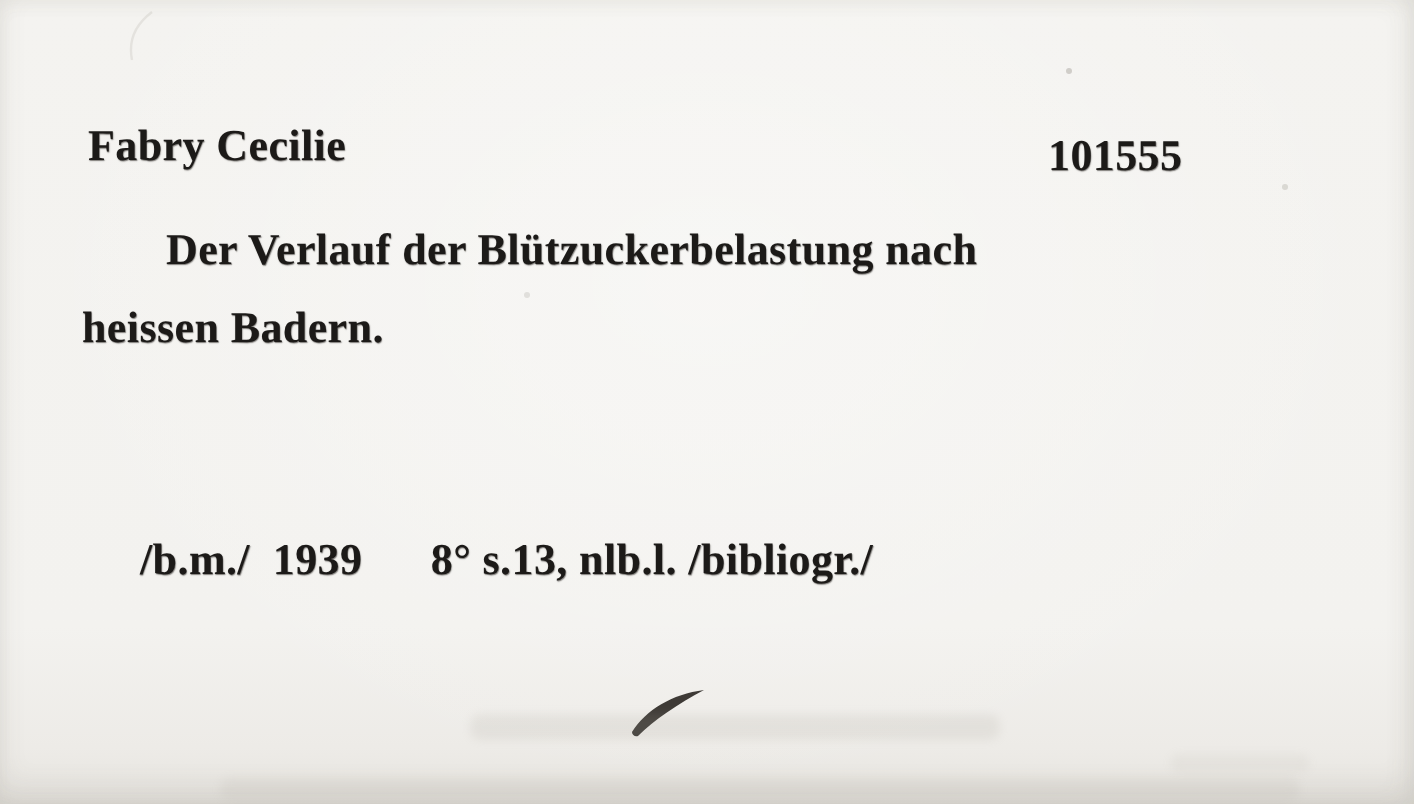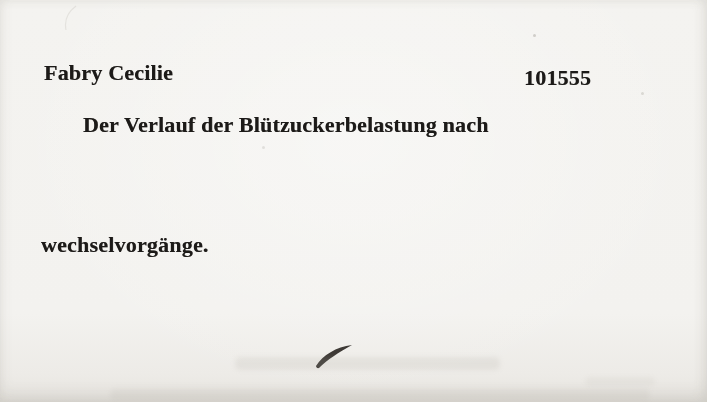--- a/index.html
+++ b/index.html
@@ -71,24 +71,25 @@
 <body>
 
 <div class="scan">
 
   <div class="line l-author">Fabry Cecilie</div>
 
   <div class="line l-accession">101555</div>
 
   <div class="line l-title1">Der Verlauf der Blützuckerbelastung nach</div>
 
+  <div class="line l-title2">heissen Badern.</div>
 
 
-  <div class="line l-note2">wechselvorgänge.</div>
 
+  <div class="line l-imprint">/b.m./  1939      8° s.13, nlb.l. /bibliogr./</div>
 
 
   <svg class="mark pen-mark" width="54" height="32" viewBox="0 0 54 32">
     <path d="M10,25 C17,14 30,6 46,4 C33,11 21,19 13,27 C11.5,27.5 10,26.5 10,25 Z" fill="#24211d" opacity="0.88"></path>
   </svg>
 
   <svg class="mark pencil-mark" width="32" height="30" viewBox="0 0 32 30">
     <path d="M21,3 C13,9 9,17 11,27" fill="none" stroke="#9a958a" stroke-width="1.2" opacity="0.5"></path>
   </svg>
 

